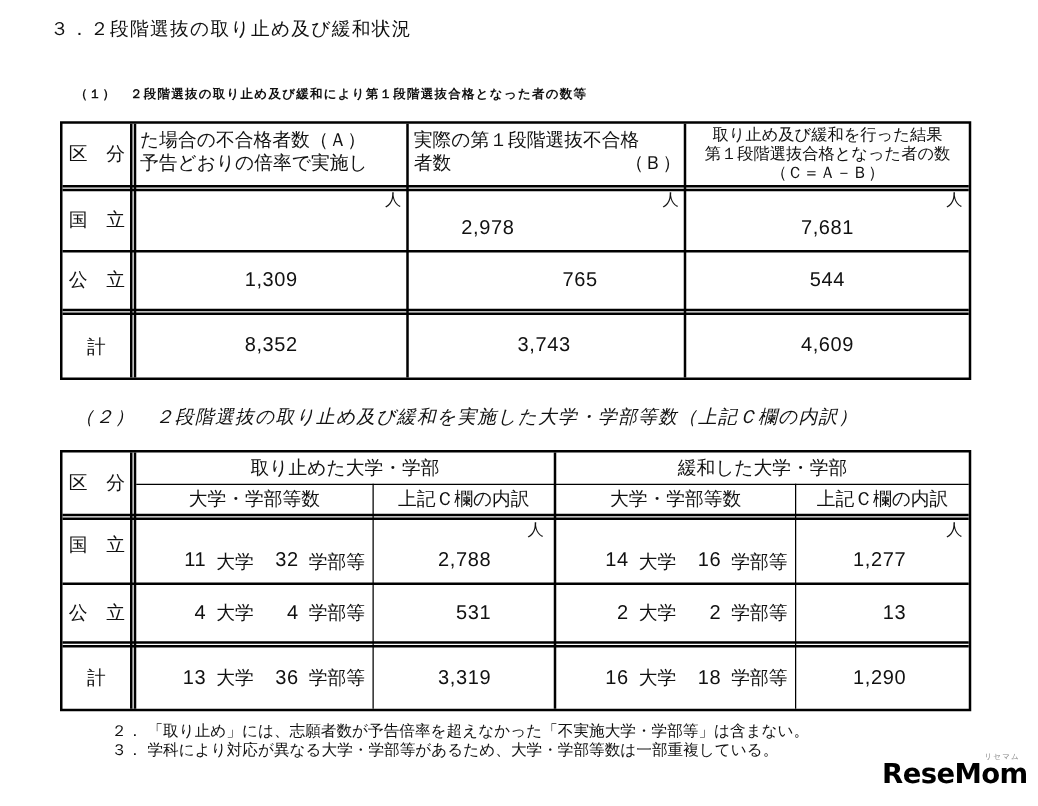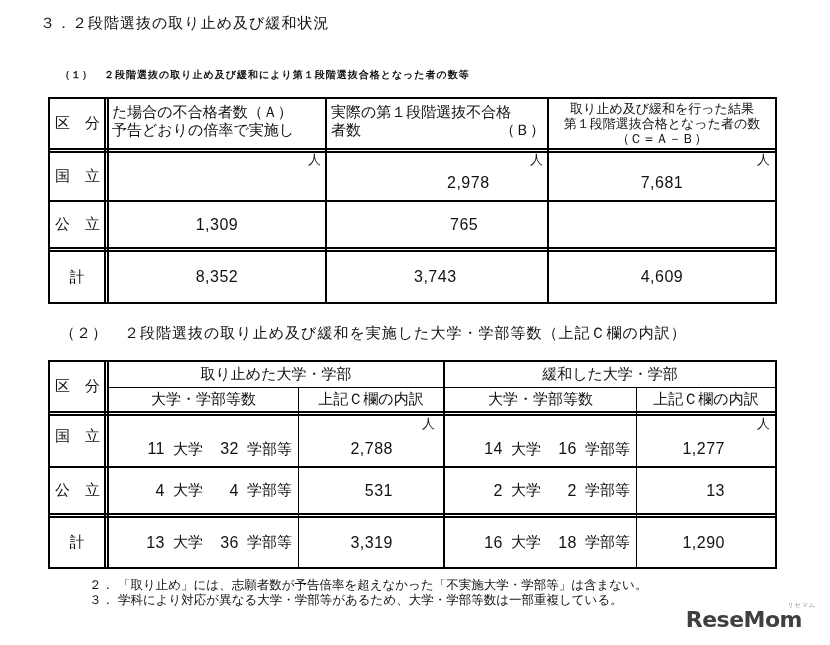--- a/index.html
+++ b/index.html
@@ -1,40 +1,40 @@
 <!DOCTYPE html>
 <html><head>
 <meta charset="utf-8">
 <style>
   html, body { margin:0; padding:0; background:#ffffff; }
   body { width:830px; height:645px; position:relative; overflow:hidden;
          font-family: "DejaVu Sans", "Liberation Sans", sans-serif; color:#111; }
   .abs { position:absolute; }
   .h1 { left:40px; top:14px; font-size:15px; letter-spacing:1px; white-space:nowrap; }
   .h2 { left:60px; top:68px; font-size:10px; letter-spacing:1px; white-space:nowrap;font-weight:bold; }
-  .h2b { left:60px; top:324px; font-size:15px; letter-spacing:1px; white-space:nowrap; }
+  .h2b { left:60px; top:324px; font-size:15px; letter-spacing:1px; white-space:nowrap;font-style:italic; }
 
   .tbl { position:absolute; border:2px solid #000; box-sizing:border-box; }
   .cell { position:absolute; box-sizing:border-box; font-size:14px; }
   .vline { position:absolute; background:#000; width:2px; }
   .vdbl { position:absolute; width:5px; border-left:2px solid #000; border-right:2px solid #000; box-sizing:border-box; }
   .hline { position:absolute; background:#000; height:2px; }
   .hthin { position:absolute; background:#000; height:1px; }
   .hdbl { position:absolute; height:5px; border-top:2px solid #000; border-bottom:2px solid #000; box-sizing:border-box; }
 
   .rowlabel { display:flex; justify-content:space-between; align-items:center; padding:0 4px 0 5px; font-size:15px; }
   .center { display:flex; align-items:center; justify-content:center; }
   .num { font-family: "Liberation Sans Narrow","Liberation Sans", sans-serif; font-size:16px; letter-spacing:0.5px; }
   .unit { position:absolute; font-size:13px; }
   .hdrtxt { font-size:15px; line-height:18px; }
   .hdrsmall { font-size:13px; line-height:15px; text-align:center; }
   .notes { left:40px; top:577px; font-size:12.5px; line-height:15px; white-space:nowrap; }
   .note-line { display:block; }
   .ul { text-decoration: underline; }
-  .logo { right:28px; top:607px; font-family:"DejaVu Sans", sans-serif; font-weight:bold; font-size:22px; color:#404040; letter-spacing:-0.5px; }
+  .logo { right:8px; top:607px; font-family:"DejaVu Sans", sans-serif; font-weight:bold; font-size:22px; color:#000000; letter-spacing:-0.5px; }
   .logo-ruby { position:absolute; right:14px; top:601px; font-size:6px; color:#888; letter-spacing:1px; }
 </style>
 </head>
 <body>
 
 <div class="abs h1">３．２段階選抜の取り止め及び緩和状況</div>
 <div class="abs h2">（１）　２段階選抜の取り止め及び緩和により第１段階選抜合格となった者の数等</div>
 
 <div class="tbl" style="left:48px; top:97px; width:729px; height:207px;">
 
@@ -67,29 +67,30 @@
     <div>（Ｃ＝Ａ－Ｂ）</div>
   </div>
 
   <div class="cell rowlabel" style="left:0; top:54px; width:54px; height:47px;">
     <span>国</span>
     <span>立</span>
   </div>
   <span class="unit" style="left:258px; top:52px;">人</span>
   <span class="unit" style="left:480px; top:52px;">人</span>
   <span class="unit" style="left:707px; top:52px;">人</span>
-  <div class="cell num" style="left:277px; top:66px; width:220px; height:35px; display:flex; align-items:center; padding-left:120px;">2,978</div>
+  <div class="cell num" style="left:277px; top:66px; width:220px; height:35px; display:flex; align-items:center; padding-left:42px;">2,978</div>
   <div class="cell center num" style="left:499px; top:66px; width:226px; height:35px;">7,681</div>
 
   <div class="cell rowlabel" style="left:0; top:103px; width:54px; height:45px;">
     <span>公</span>
     <span>立</span>
   </div>
   <div class="cell center num" style="left:59px; top:103px; width:216px; height:45px;">1,309</div>
   <div class="cell num" style="left:277px; top:103px; width:220px; height:45px; display:flex; align-items:center; padding-left:123px;">765</div>
+  <div class="cell center num" style="left:499px; top:103px; width:226px; height:45px;">544</div>
 
   <div class="cell center" style="left:0; top:153px; width:54px; height:50px; font-size:15px;">
     <span>計</span>
   </div>
   <div class="cell center num" style="left:59px; top:153px; width:216px; height:50px;">8,352</div>
   <div class="cell num" style="left:277px; top:153px; width:220px; height:50px; display:flex; align-items:center; padding-left:87px;">3,743</div>
   <div class="cell center num" style="left:499px; top:153px; width:226px; height:50px;">4,609</div>
 </div>
 
 <div class="abs h2b">（２）　２段階選抜の取り止め及び緩和を実施した大学・学部等数（上記Ｃ欄の内訳）</div>

